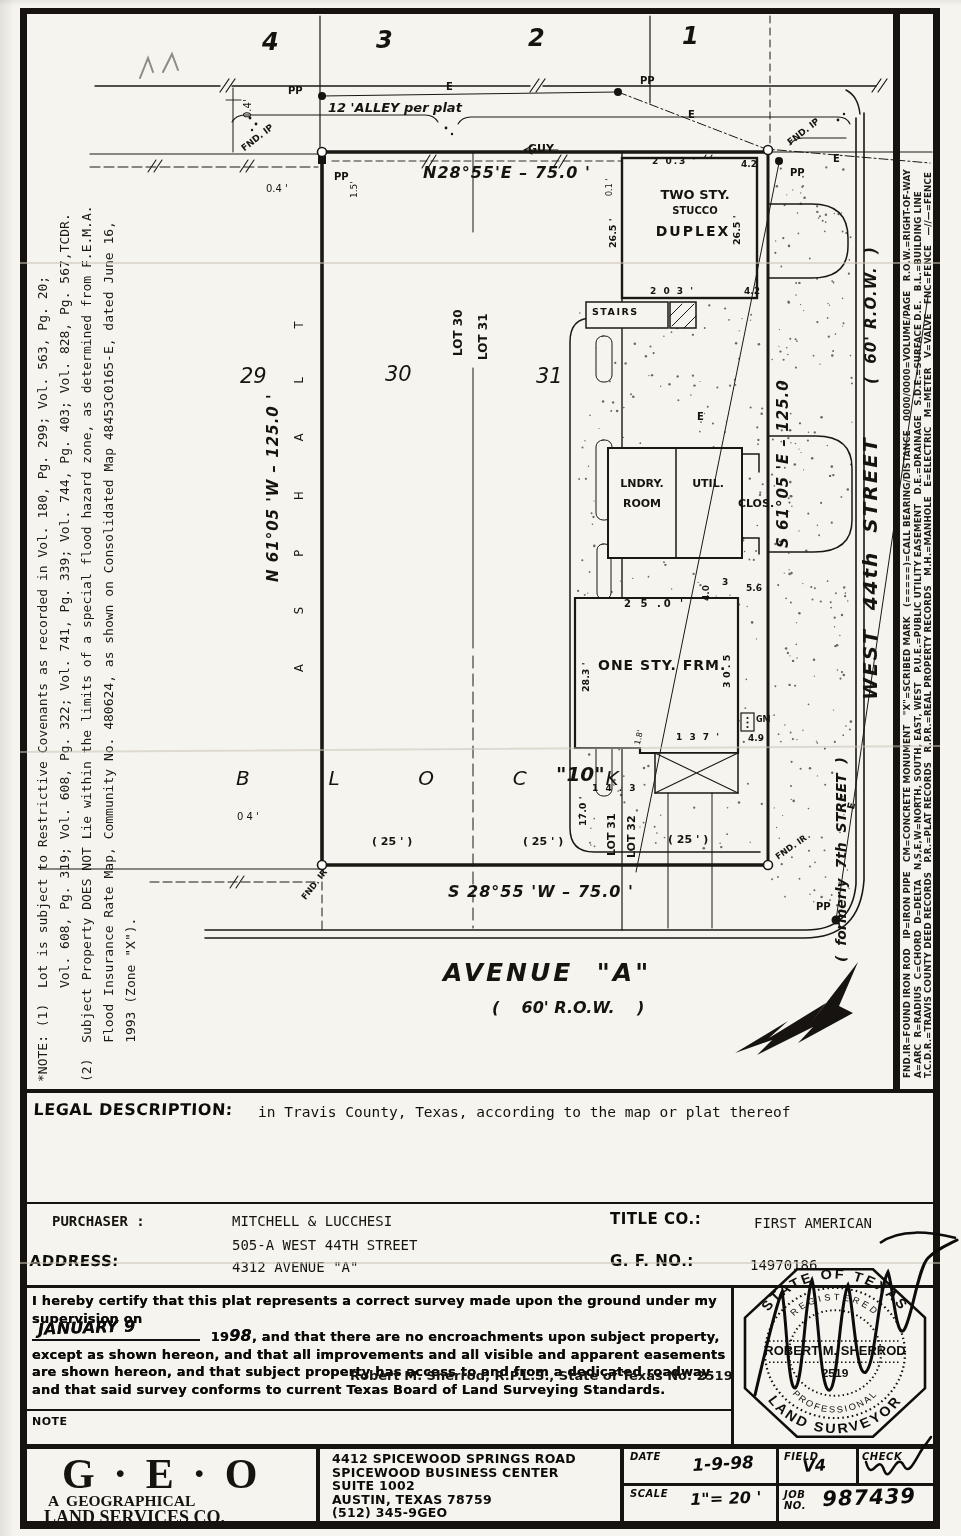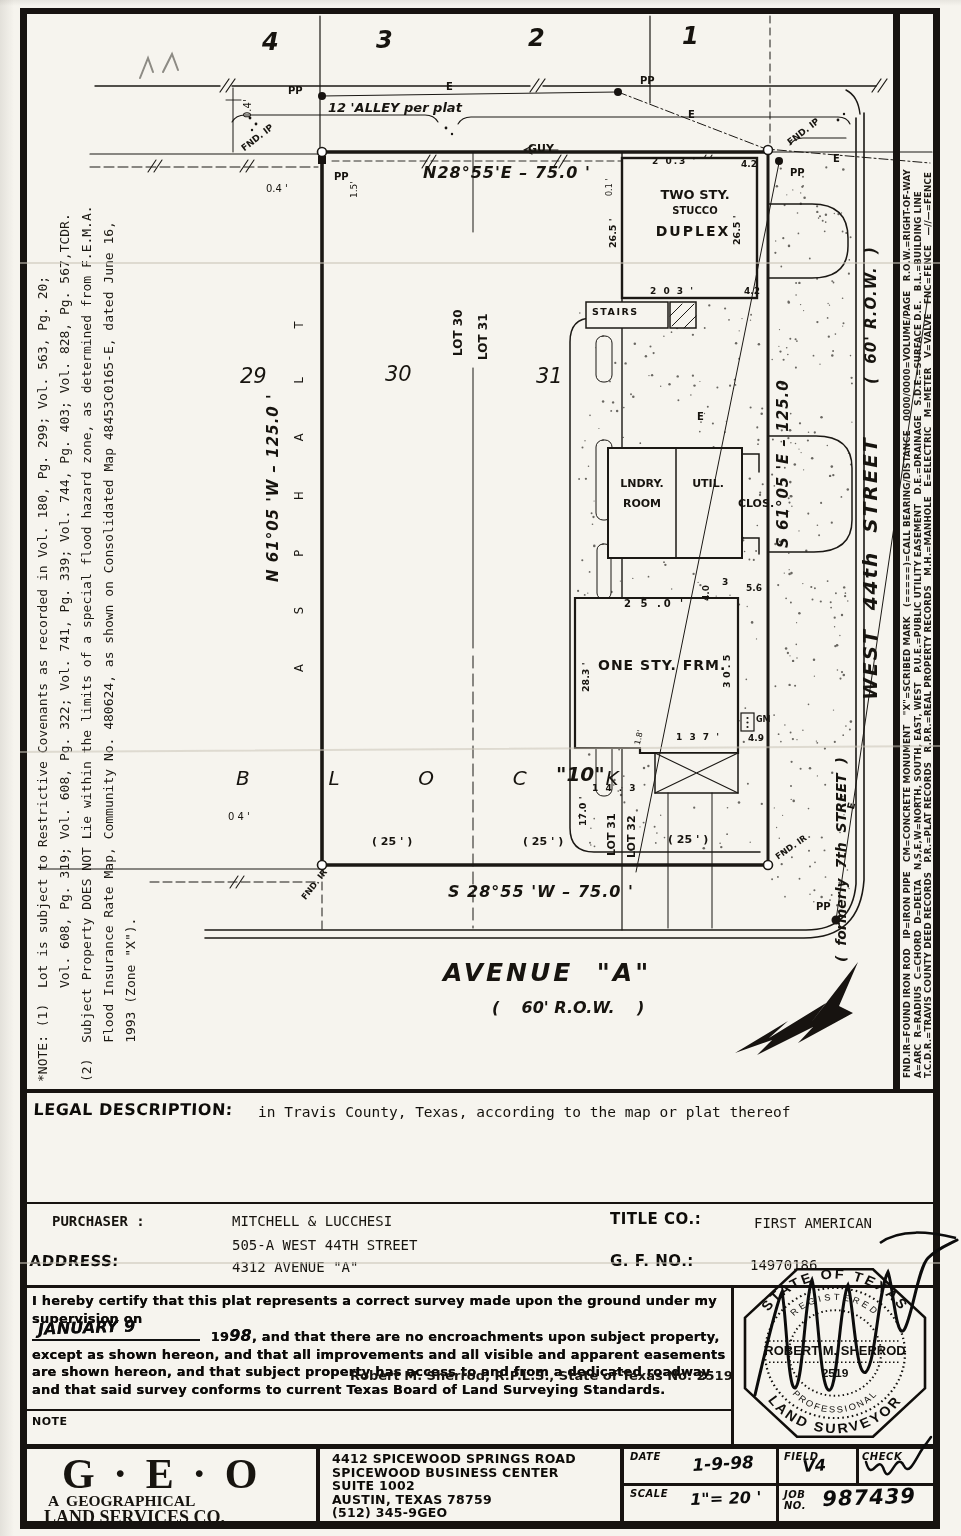--- a/index.html
+++ b/index.html
@@ -728,21 +728,21 @@
       <div class="lbl b" style="left: 626px; top: 858px; font-size: 11px; transform: rotate(-90deg);">LOT 32</div>
       <div class="lbl i" style="left: 240px; top: 366px; font-size: 21px;">29</div>
       <div class="lbl i" style="left: 385px; top: 364px; font-size: 21px;">30</div>
       <div class="lbl i" style="left: 536px; top: 366px; font-size: 21px;">31</div>
       <div class="lbl b" style="left: 452px; top: 356px; font-size: 12px; transform: rotate(-90deg);">LOT 30</div>
       <div class="lbl b" style="left: 477px; top: 360px; font-size: 12px; transform: rotate(-90deg);">LOT 31</div>
       <div class="lbl b i" style="left: 266px; top: 582px; font-size: 15px; letter-spacing: 1px; transform: rotate(-90deg);">N 61°05 'W – 125.0 '</div>
       <div class="lbl" style="left: 294px; top: 672px; font-size: 11.5px; letter-spacing: 50px; transform: rotate(-90deg);">ASPHALT</div>
       <div class="lbl i" style="left: 236px; top: 768px; font-size: 20px; letter-spacing: 22px;">B  L  O  C  K</div>
       <div class="lbl b i" style="left: 556px; top: 764px; font-size: 20px;">"10"</div>
-      <div class="lbl" style="left: 228px; top: 812px; font-size: 10px;">0 4 '</div>
+      <div class="lbl" style="left: 237px; top: 812px; font-size: 10px;">0 4 '</div>
       <div class="lbl b" style="left: 372px; top: 836px; font-size: 11px;">( 25 ' )</div>
       <div class="lbl b" style="left: 523px; top: 836px; font-size: 11px;">( 25 ' )</div>
       <div class="lbl b" style="left: 668px; top: 834px; font-size: 11px;">( 25 ' )</div>
       <div class="lbl b" style="left: 300px; top: 896px; font-size: 8.5px; transform: rotate(-52deg);">FND. IR</div>
       <div class="lbl b i" style="left: 448px; top: 884px; font-size: 16px; letter-spacing: 1px;">S 28°55 'W – 75.0 '</div>
       <div class="lbl b" style="left: 774px; top: 854px; font-size: 8.5px; transform: rotate(-35deg);">FND. IR</div>
       <div class="lbl b" style="left: 816px; top: 902px; font-size: 10px;">PP</div>
       <div class="lbl b" style="left: 846px; top: 808px; font-size: 10px; transform: rotate(-76deg);">E</div>
       <div class="lbl b i" style="left: 443px; top: 960px; font-size: 25px; letter-spacing: 3px;">AVENUE  "A"</div>
       <div class="lbl b i" style="left: 492px; top: 1000px; font-size: 16px;">(    60' R.O.W.    )</div>

